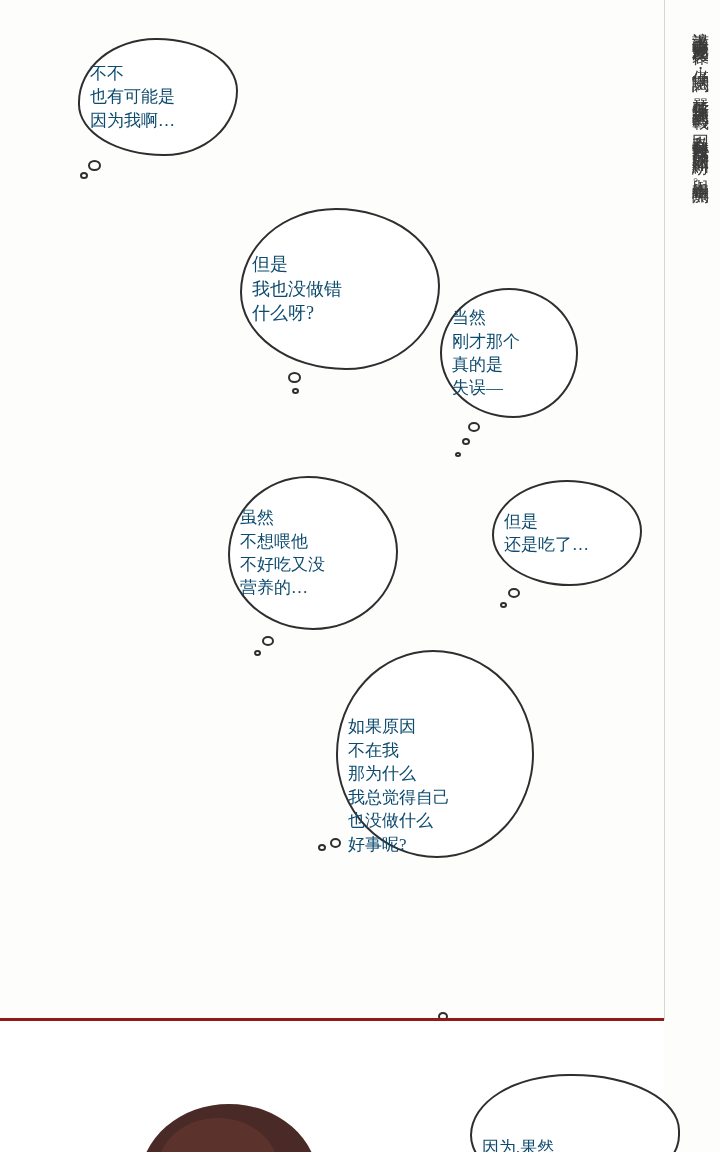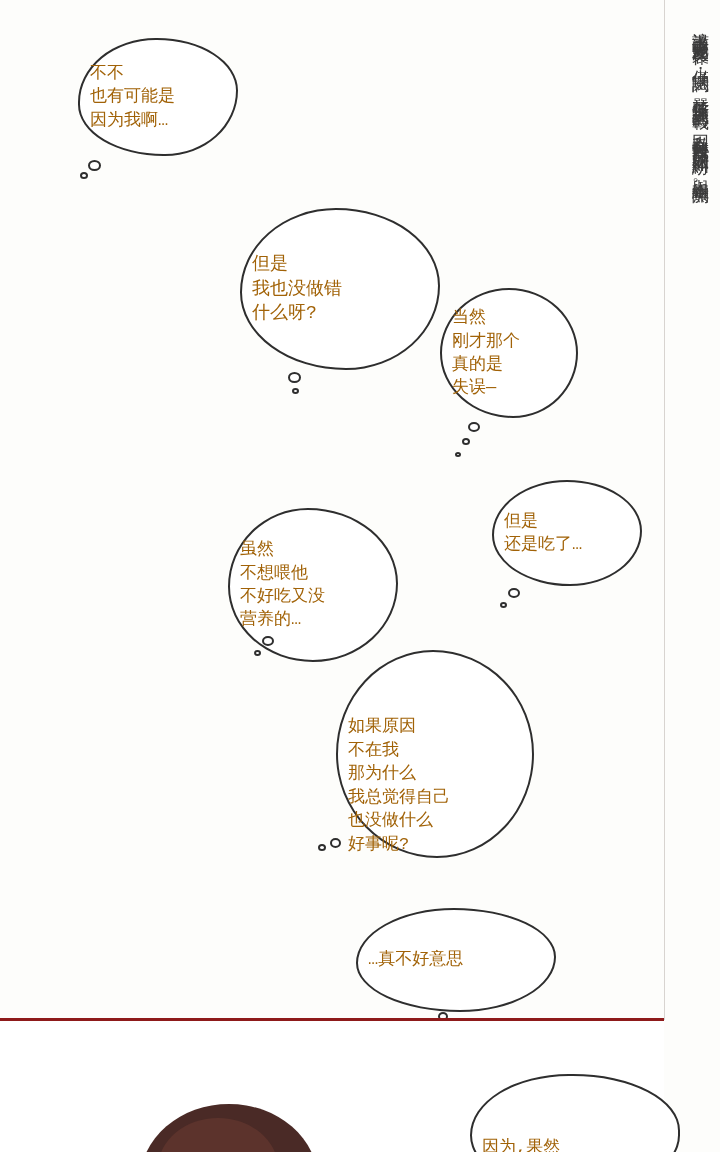--- a/index.html
+++ b/index.html
@@ -49,22 +49,22 @@
   .bubble {
     position: absolute;
     background: #ffffff;
     border: 2px solid #2e2e2e;
     box-sizing: border-box;
     display: flex;
     align-items: center;
     justify-content: flex-start;
   }
   .bubble .txt {
-    font-family: Liberation Mono, monospace;
-    color: #a16207;
+    font-family: Liberation Serif, serif;
+    color: #0c4a6e;
     white-space: pre-line;
     line-height: 1.38;
     padding: 0 10px;
     width: 100%;
     box-sizing: border-box;
   }
 
   
   .b1 {
     left: 78px; top: 38px; width: 160px; height: 118px;
@@ -75,21 +75,21 @@
     left: 240px; top: 208px; width: 200px; height: 162px;
     border-radius: 48% 52% 47% 53% / 52% 48% 52% 48%;
     font-size: 18px;
   }
   .b3 {
     left: 440px; top: 288px; width: 138px; height: 130px;
     border-radius: 50% 50% 47% 53% / 50% 50% 50% 50%;
     font-size: 17px;
   }
   .b4 {
-    left: 228px; top: 508px; width: 170px; height: 154px;
+    left: 228px; top: 476px; width: 170px; height: 154px;
     border-radius: 47% 53% 50% 50% / 51% 49% 51% 49%;
     font-size: 17px;
   }
   .b5 {
     left: 492px; top: 480px; width: 150px; height: 106px;
     border-radius: 50% 50% 48% 52% / 52% 48% 52% 48%;
     font-size: 17px;
   }
   .b6 {
     left: 336px; top: 650px; width: 198px; height: 208px;
@@ -203,23 +203,20 @@
     <span class="txt">如果原因
 不在我
 那为什么
 我总觉得自己
 也没做什么
 好事呢?</span>
   </div>
   <div class="dot" style="left:330px; top:838px; width:11px; height:10px;"></div>
   <div class="dot" style="left:318px; top:844px; width:8px; height:7px;"></div>
 
-  <div class="bubble b7">
-    <span class="txt">…真不好意思</span>
-  </div>
   <div class="dot" style="left:438px; top:1012px; width:10px; height:9px;"></div>
 
   <div class="scene-line"></div>
   <div class="scene-bg"></div>
   <div class="hair"></div>
 
   <div class="bubble b8">
     <span class="txt">因为,果然</span>
   </div>
 

